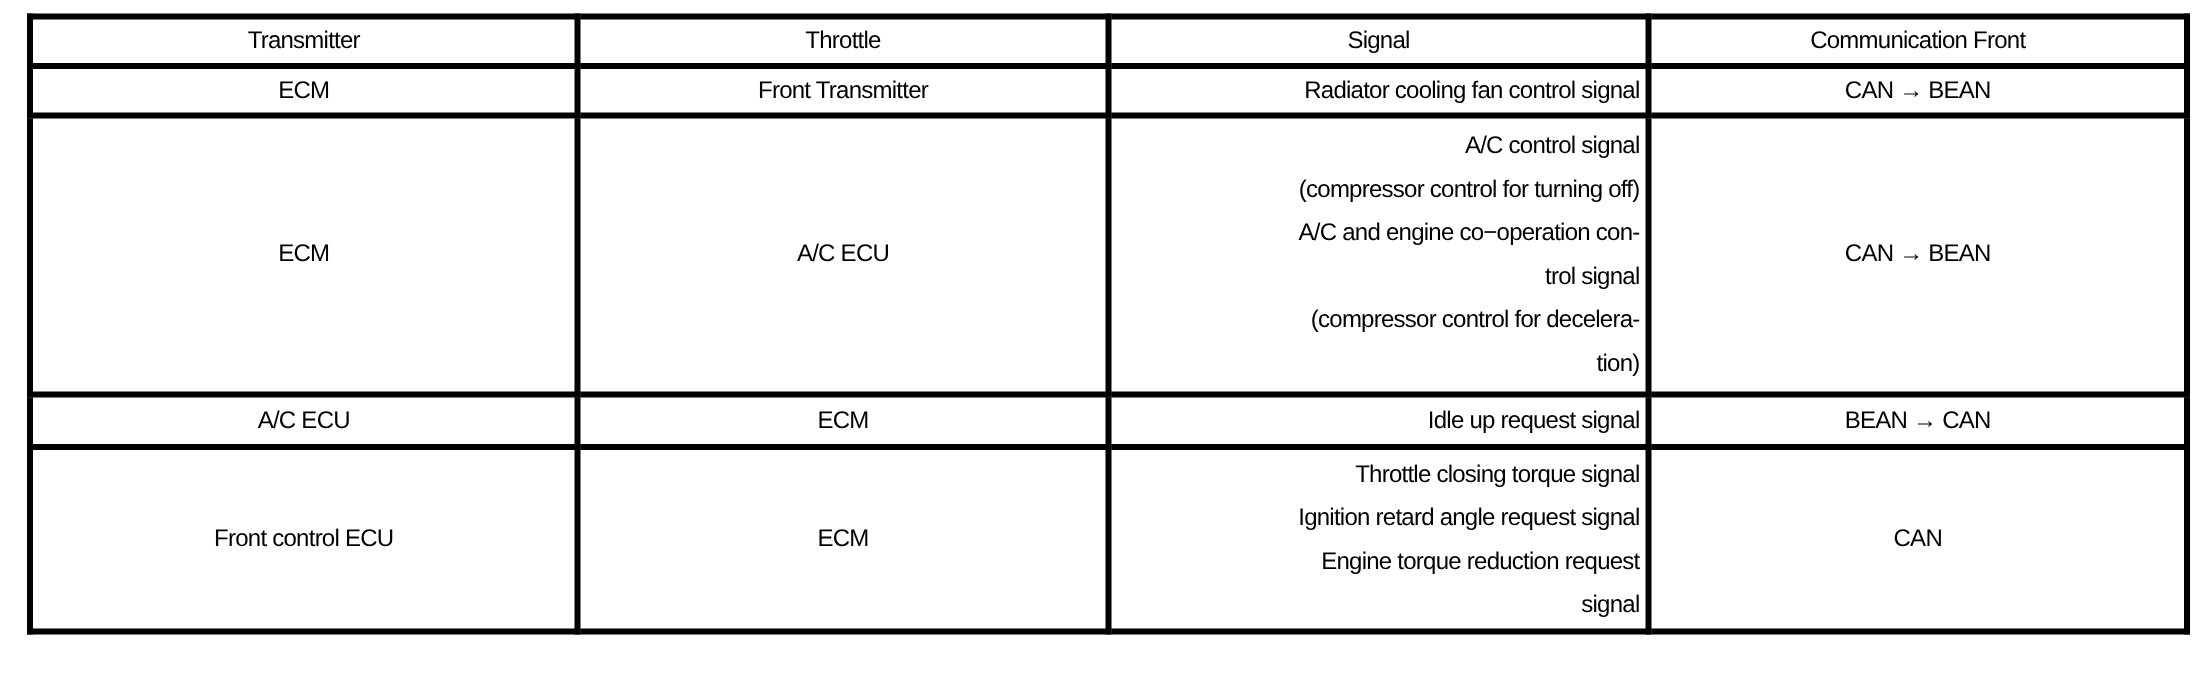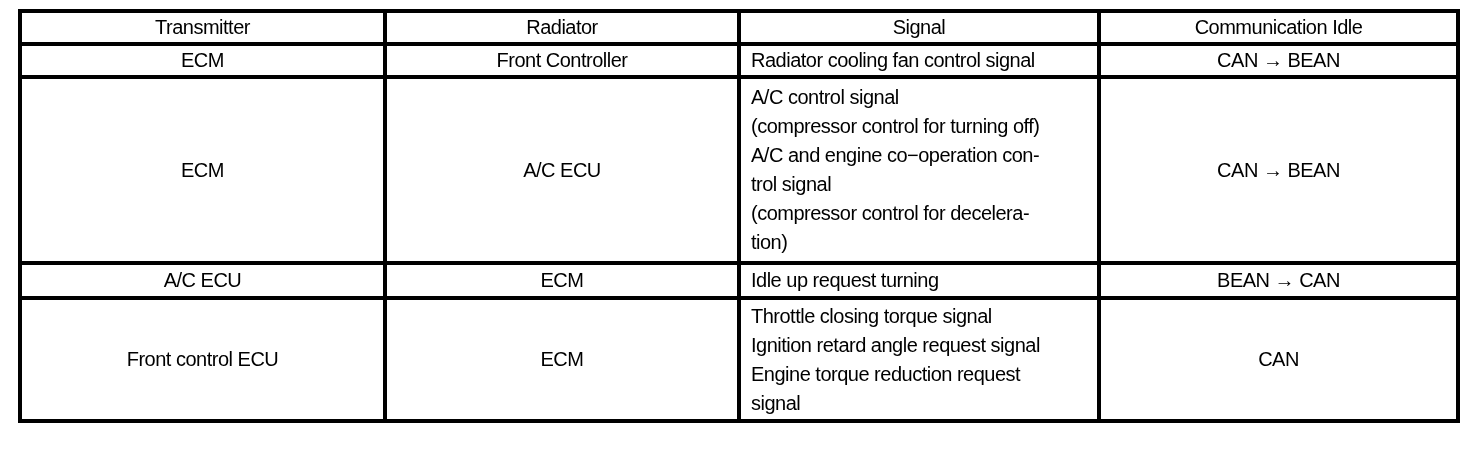--- a/index.html
+++ b/index.html
@@ -16,21 +16,21 @@
     color: #000000;
     overflow: hidden;
   }
   table.comm-table {
     position: absolute;
     left: 18px;
     top: 9px;
     width: 1438px;
     border-collapse: collapse;
     table-layout: fixed;
-    font-size: 20px;
+    font-size: 16px;
     letter-spacing: -0.5px;
   }
   .comm-table th,
   .comm-table td {
     border: 4px solid #000000;
     padding: 0;
     vertical-align: middle;
     font-weight: normal;
     text-align: center;
     overflow: hidden;
@@ -41,68 +41,68 @@
   .comm-table col.c3 { width: 360px; }
   .comm-table col.c4 { width: 359px; }
 
   tr.row-header { height: 33px; }
   tr.row-0 { height: 32px; }
   tr.row-1 { height: 186px; }
   tr.row-2 { height: 35px; }
   tr.row-3 { height: 123px; }
 
   .comm-table td.signal {
-    text-align: left;
+    text-align: right;
     padding-left: 10px;
     padding-right: 4px;
     white-space: pre;
     line-height: 29px;
   }
 </style>
 </head>
 <body>
 
 <div class="page">
   <table class="comm-table">
     <colgroup>
       <col class="c1">
       <col class="c2">
       <col class="c3">
       <col class="c4">
     </colgroup>
     <thead>
       <tr class="row-header">
         <th>Transmitter</th>
-        <th>Radiator</th>
+        <th>Throttle</th>
         <th>Signal</th>
-        <th>Communication Idle</th>
+        <th>Communication Front</th>
       </tr>
     </thead>
     <tbody>
       <tr class="row-0">
         <td>ECM</td>
-        <td>Front Controller</td>
+        <td>Front Transmitter</td>
         <td class="signal">Radiator cooling fan control signal</td>
         <td>CAN → BEAN</td>
       </tr>
       <tr class="row-1">
         <td>ECM</td>
         <td>A/C ECU</td>
         <td class="signal">A/C control signal
 (compressor control for turning off)
 A/C and engine co−operation con-
 trol signal
 (compressor control for decelera-
 tion)</td>
         <td>CAN → BEAN</td>
       </tr>
       <tr class="row-2">
         <td>A/C ECU</td>
         <td>ECM</td>
-        <td class="signal">Idle up request turning</td>
+        <td class="signal">Idle up request signal</td>
         <td>BEAN → CAN</td>
       </tr>
       <tr class="row-3">
         <td>Front control ECU</td>
         <td>ECM</td>
         <td class="signal">Throttle closing torque signal
 Ignition retard angle request signal
 Engine torque reduction request
 signal</td>
         <td>CAN</td>

